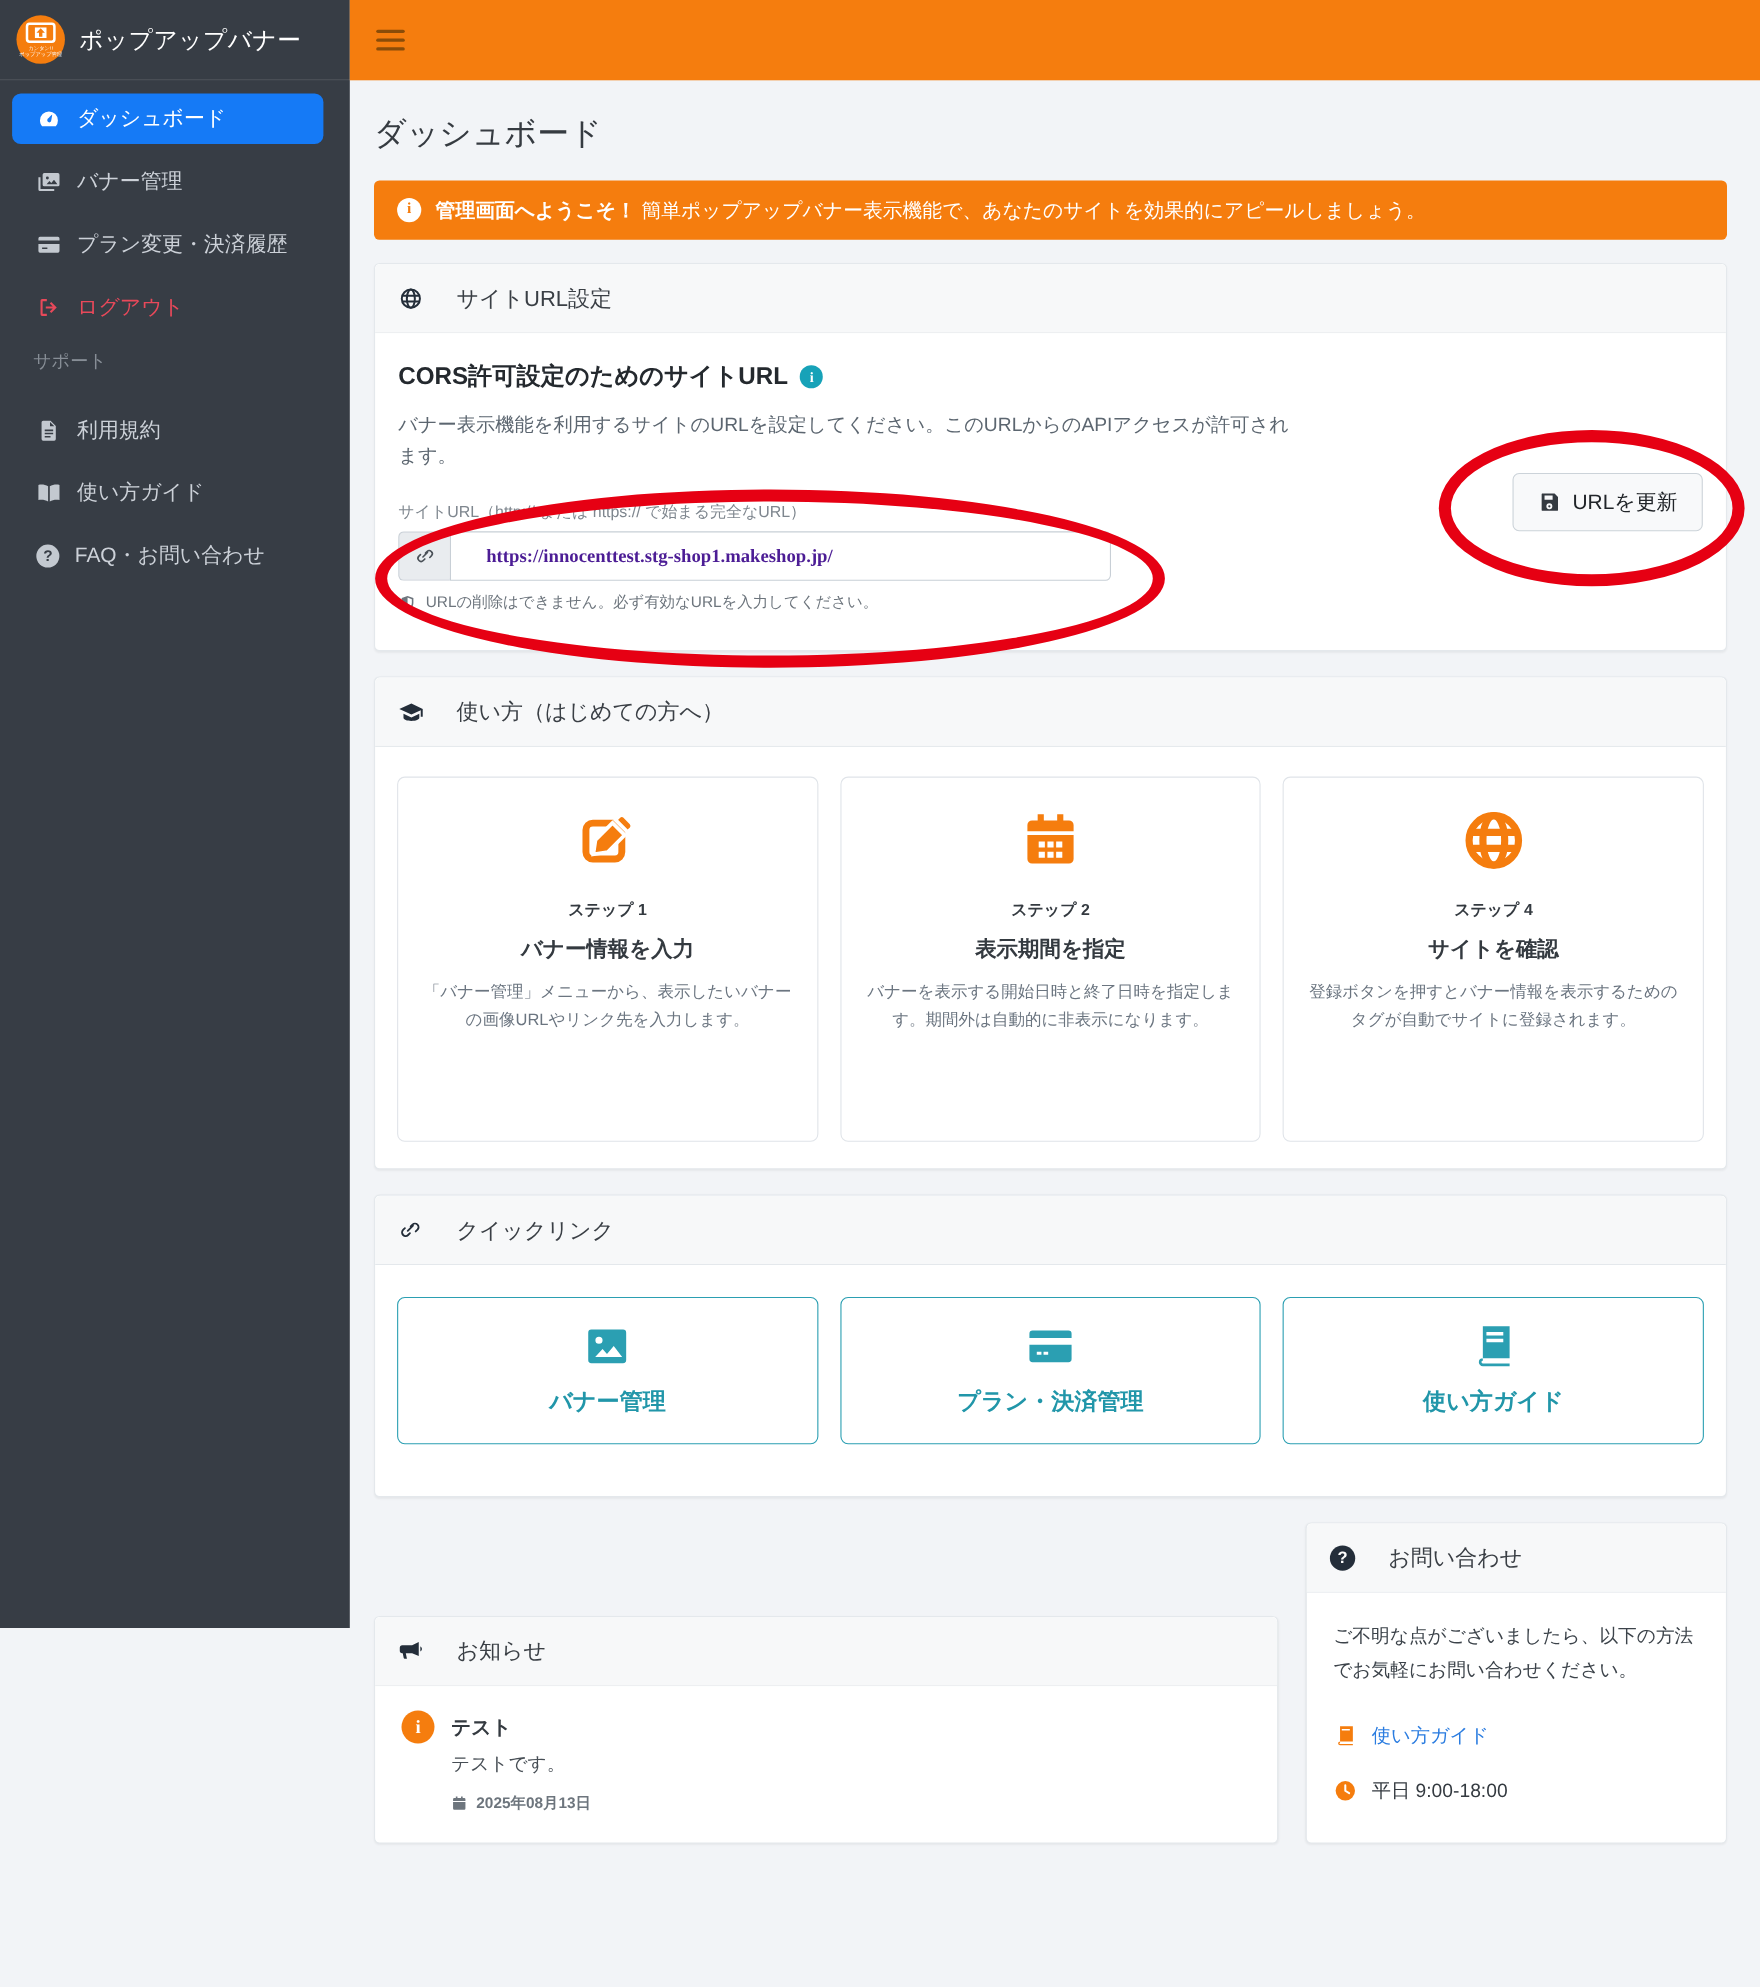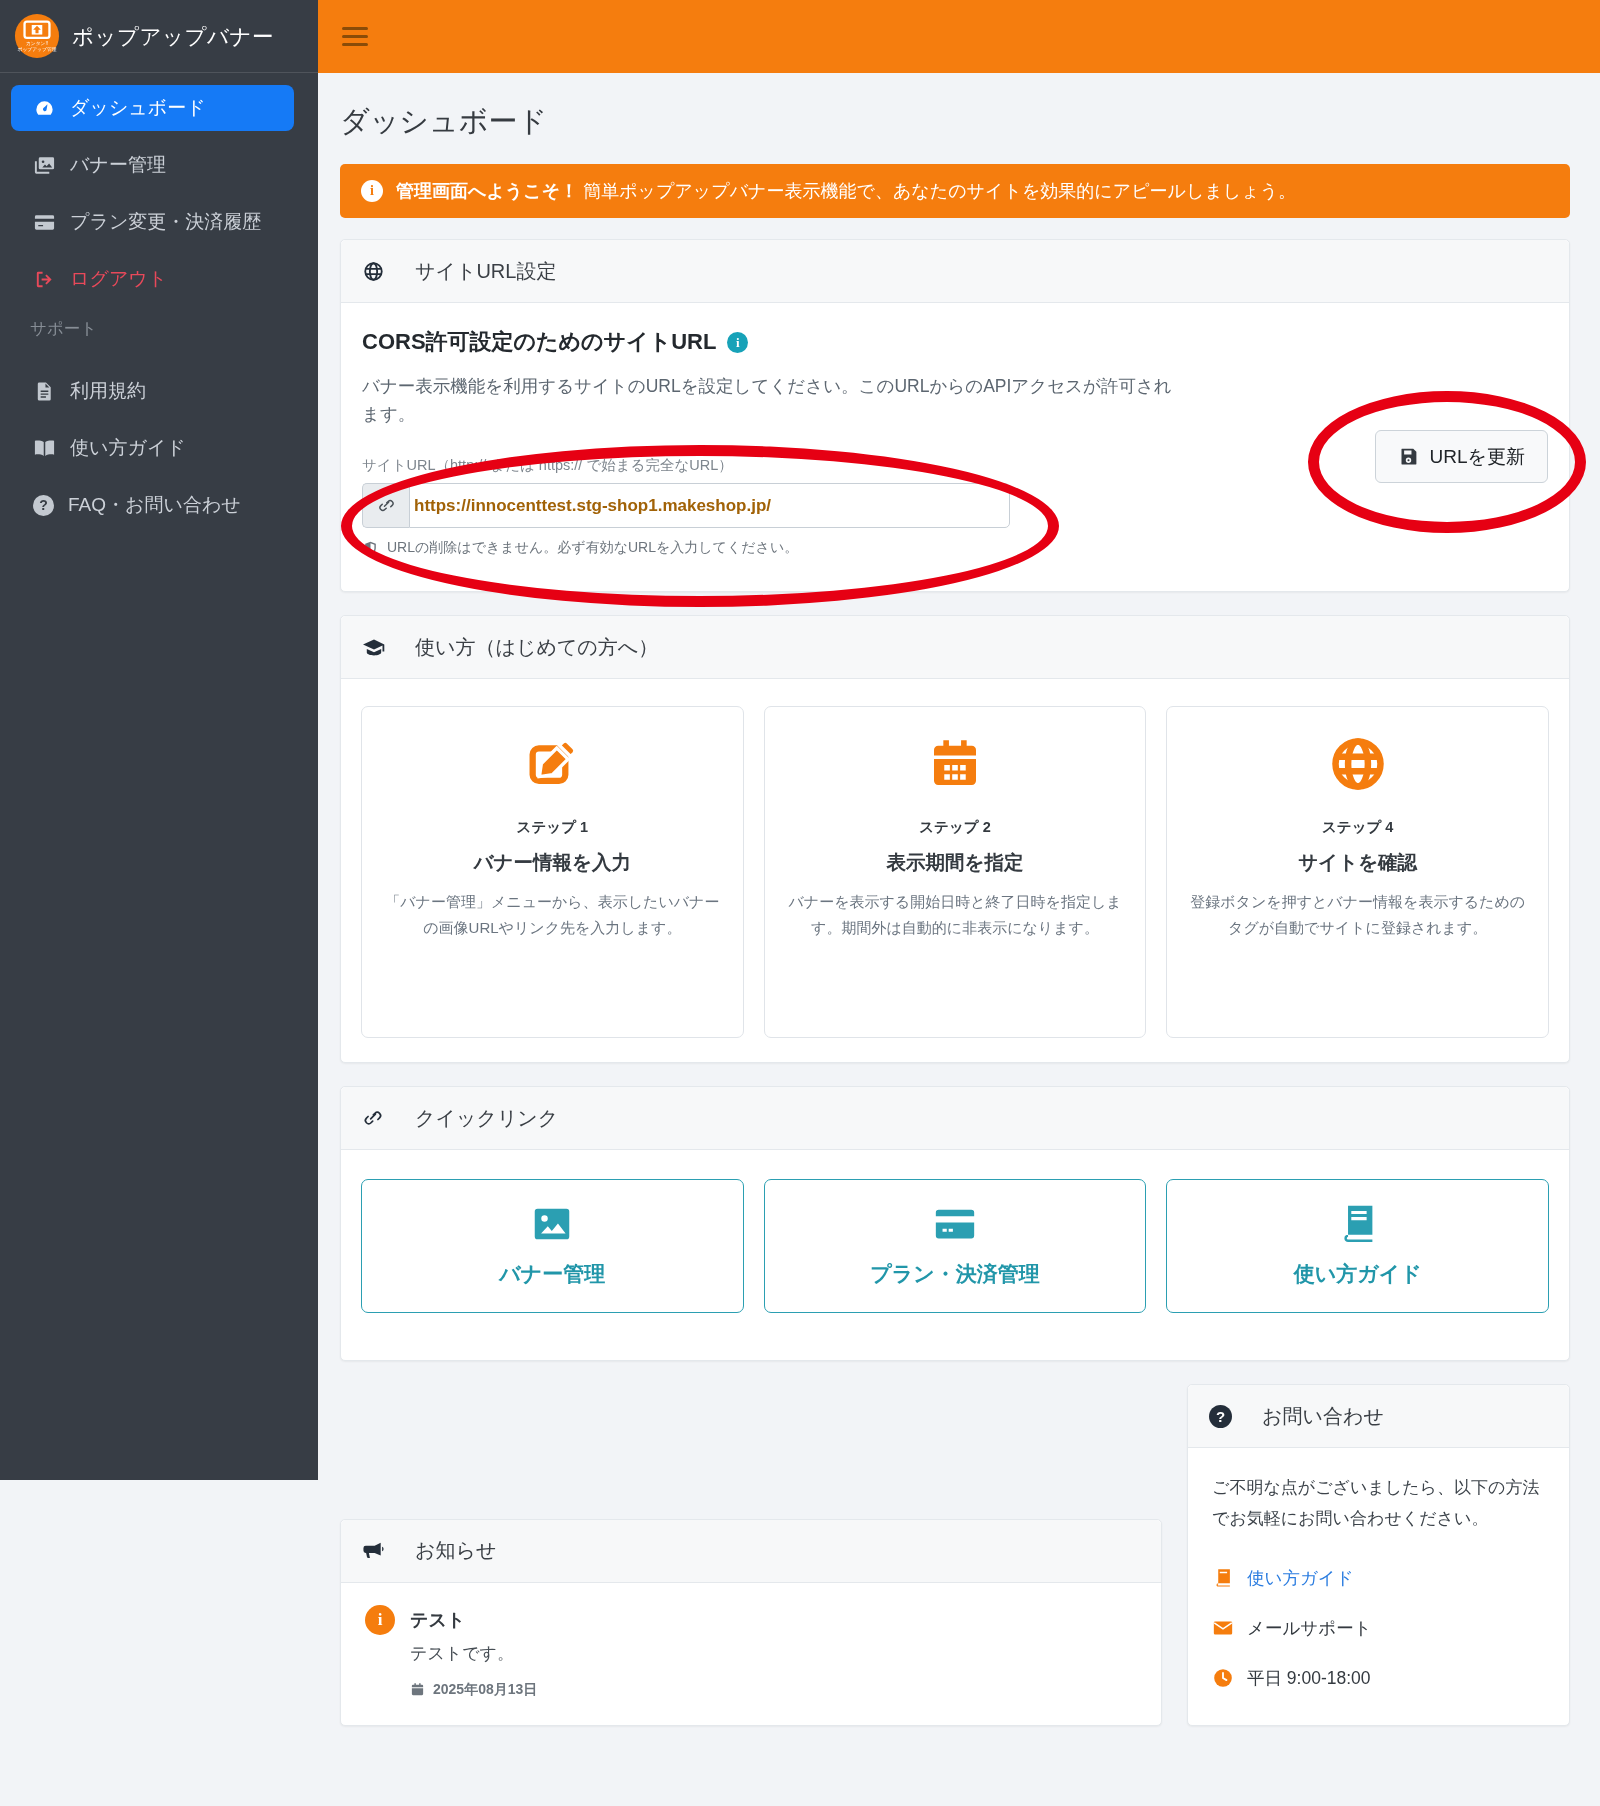--- a/index.html
+++ b/index.html
@@ -47,23 +47,23 @@
   .url-body{position:relative;padding:24px 21px 34px}
   .cors-h{display:flex;align-items:center;gap:11px;font-size:22px;font-weight:600;color:#24292e}
   .info-teal{width:21px;height:21px;background:#17a2b8;color:#fff;font-size:13px;
              font-family:"Liberation Serif",serif}
   .url-desc{margin-top:15px;width:812px;font-size:17.5px;line-height:1.6;color:#5c6670}
   .url-label{display:block;margin-top:28px;font-size:14.5px;color:#7e868e}
   .input-group{margin-top:8px;width:648px;height:45px;display:flex;box-sizing:border-box}
   .ig-pre{width:47px;background:#e9ecef;border:1px solid #c8cfd6;border-right:none;
           border-radius:5px 0 0 5px;display:flex;align-items:center;justify-content:center;
           color:#4a5158;box-sizing:border-box}
-  .input-group input{flex:1;border:1px solid #c8cfd6;border-radius:0 5px 5px 0;padding:0 4px;
-          font-size:17px;font-weight:600;color:#a16207;outline:none;min-width:0;
-          font-family:Liberation Sans, sans-serif}
+  .input-group input{flex:1;border:1px solid #c8cfd6;border-radius:0 5px 5px 0;padding:0 32px;
+          font-size:17px;font-weight:600;color:#4c1d95;outline:none;min-width:0;
+          font-family:Liberation Serif, serif}
   .url-note{margin-top:11px;display:flex;align-items:center;gap:8px;font-size:14px;color:#6d757d}
   .btn-update{position:absolute;top:127px;right:21px;height:53px;display:flex;align-items:center;
           gap:11px;padding:0 22px;background:#f8f9fa;border:1px solid #ccd3d9;border-radius:6px;
           font-size:19px;color:#212529;cursor:pointer;
           font-family:"Liberation Sans","DejaVu Sans",sans-serif}
   
   .steps-row{display:flex;gap:20px;padding:27px 20px 24px}
   .step-card{flex:1;border:1px solid #e0e4e9;border-radius:7px;padding:27px 16px;text-align:center;
              min-height:276px;background:#fff}
   .step-ic{height:60px;display:flex;align-items:center;justify-content:center;color:#f57d0e;
@@ -363,29 +363,20 @@
             <span class="cico">
               <svg viewBox="0 0 24 24" width="22" height="22" fill="currentColor">
                 <path fill-rule="evenodd" d="M6.8 2.5h12.7v15.1H6.8a1.9 1.9 0 0 0-1.9 1.9c0 1.1.9 1.9 1.9 1.9h12.7v-1.3H6.8a.65.65 0 0 1 0-1.3h12.7-12.7ZM8.5 5.2h8v1.6h-8V5.2Z"></path>
               </svg>
               </span>
             <span>使い方ガイド</span>
           </div>
           <div class="clink">
             <span class="cico">
               <svg viewBox="0 0 24 24" width="22" height="22">
-                <path fill="currentColor" d="M3.4 5h17.2A1.4 1.4 0 0 1 22 6.4v11.2a1.4 1.4 0 0 1-1.4 1.4H3.4A1.4 1.4 0 0 1 2 17.6V6.4A1.4 1.4 0 0 1 3.4 5Z"></path>
-                <path d="m2.4 6.4 9.6 6.6 9.6-6.6" fill="none" stroke="#fff" stroke-width="1.7"></path>
-              </svg>
-              </span>
-            <span>メールサポート</span>
-          </div>
-          <div class="clink">
-            <span class="cico">
-              <svg viewBox="0 0 24 24" width="22" height="22">
                 <circle cx="12" cy="12" r="9.6" fill="currentColor"></circle>
                 <path d="M12 6.5V12l3.8 2.3" fill="none" stroke="#fff" stroke-width="2" stroke-linecap="round"></path>
               </svg>
               </span>
             <span>平日 9:00-18:00</span>
           </div>
         </div>
       </div>
     </section>
   </div>

